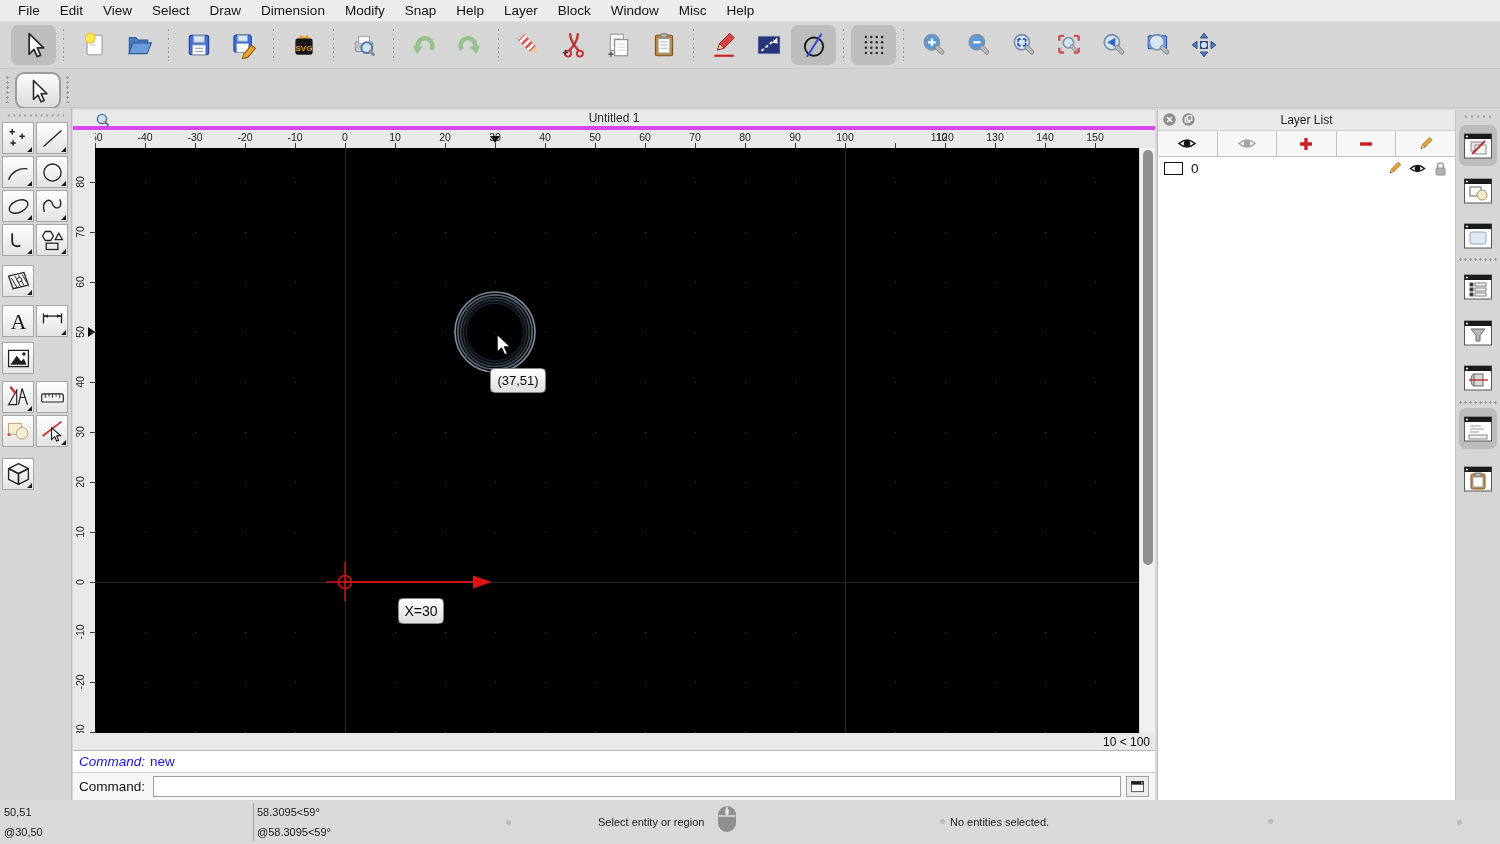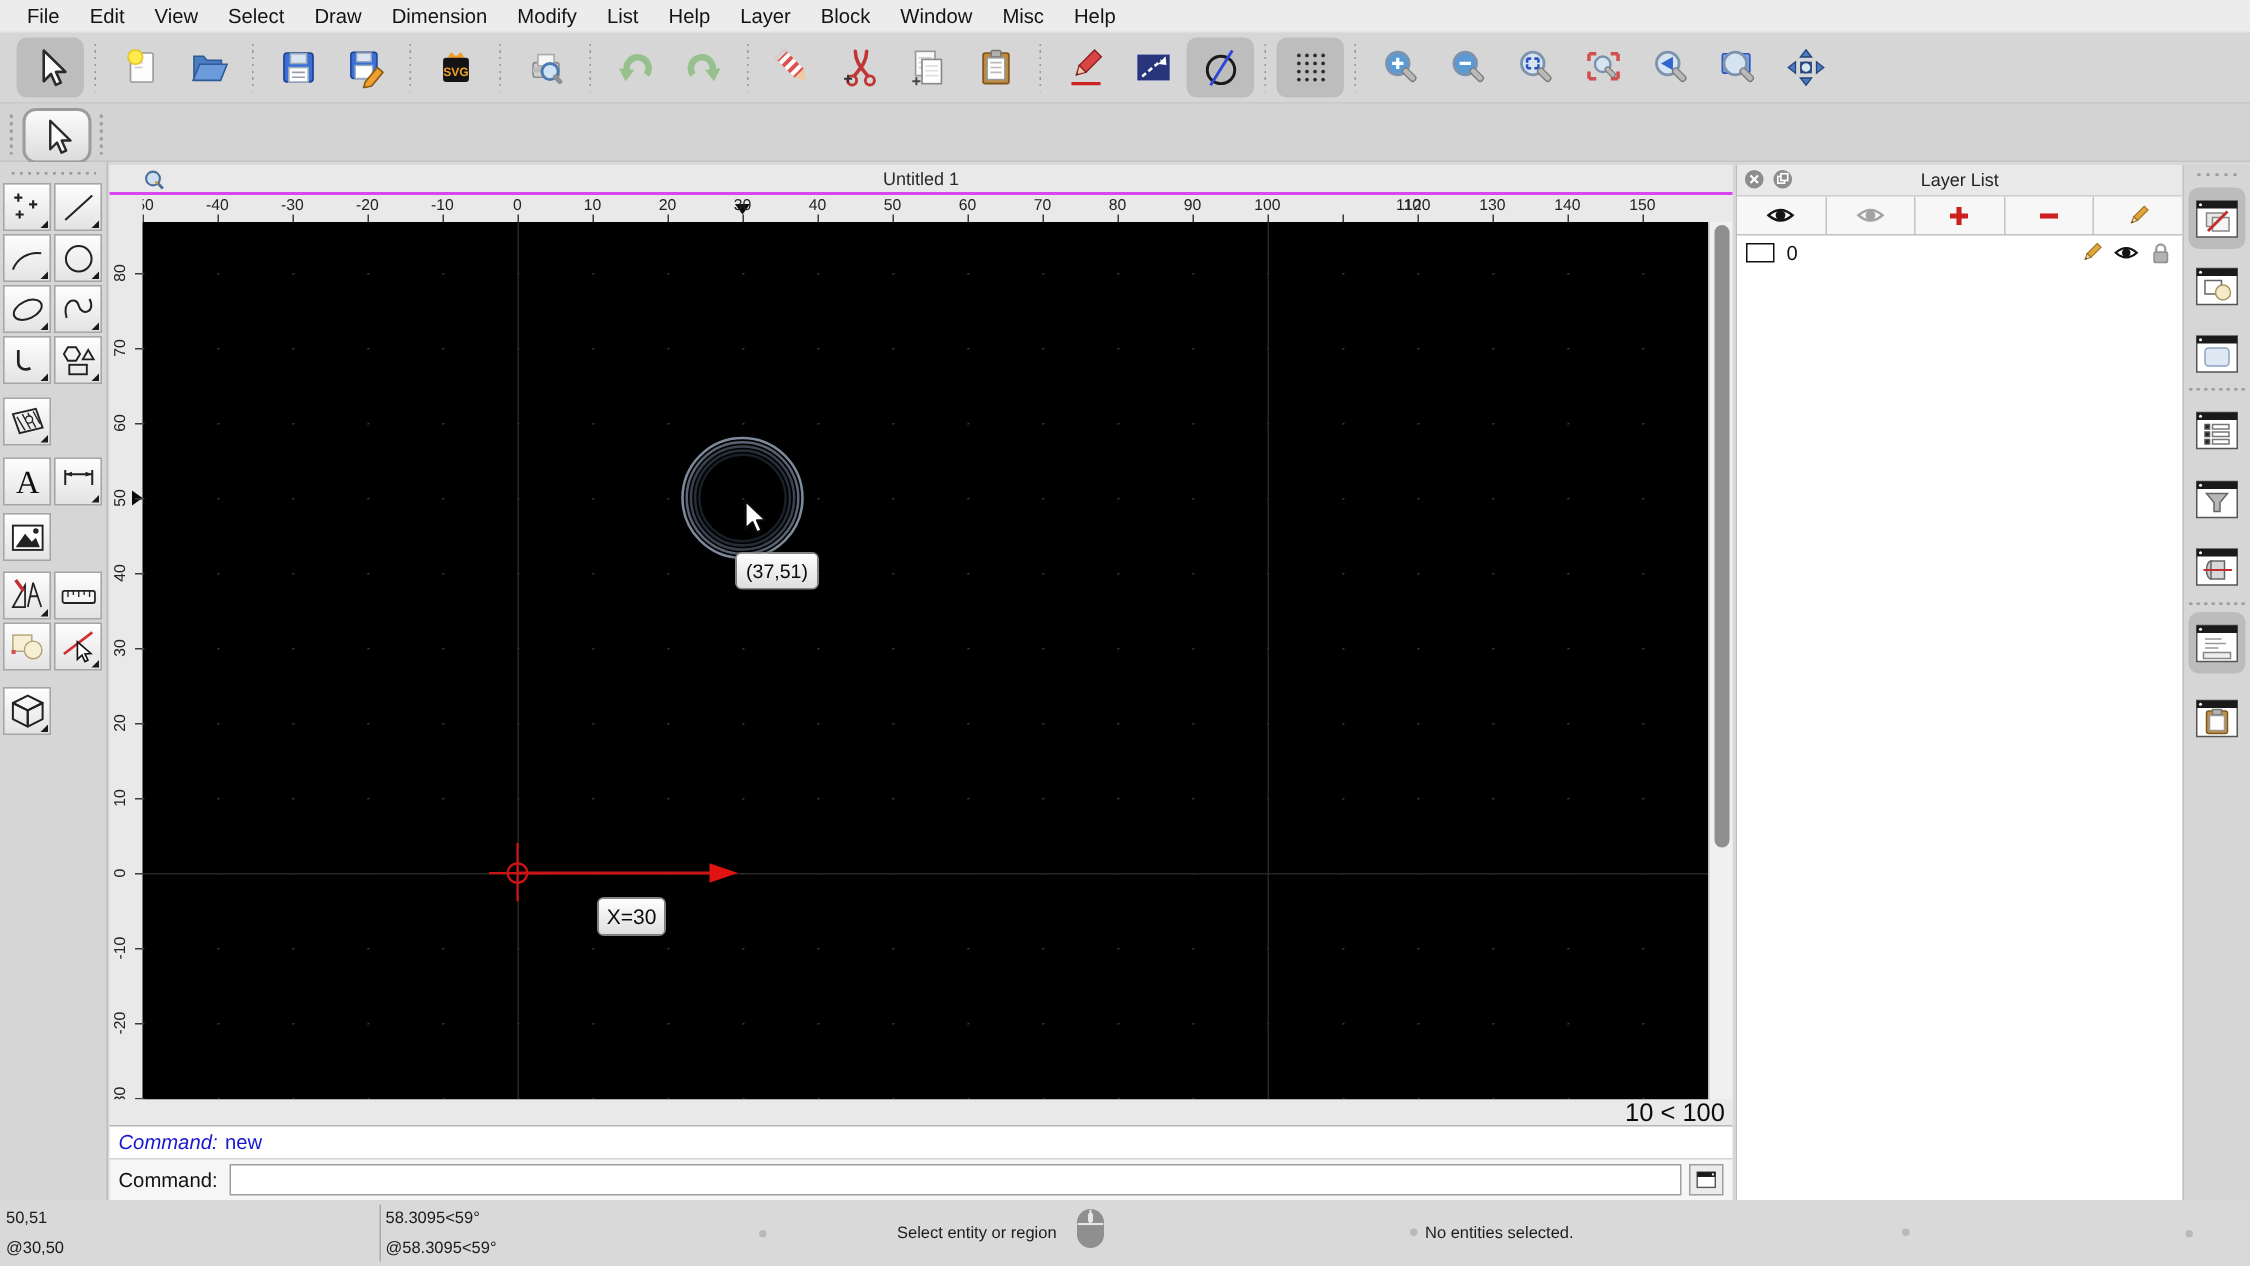--- a/index.html
+++ b/index.html
@@ -20,42 +20,42 @@
   #row2-btn{position:absolute;left:15px;top:3px;width:42px;height:33px;border:2px solid #9c9c9c;border-radius:9px;background:linear-gradient(#fbfbfb,#dcdcdc);display:flex;align-items:center;justify-content:center;}
   #row2-btn svg{width:26px;height:26px;}
   
   #palette{position:absolute;left:0;top:108px;width:72px;height:736px;background:#d6d6d6;border-right:1px solid #bdbdbd;box-sizing:border-box;}
   .pal-handle{position:absolute;left:6px;top:6px;width:58px;height:3px;background-image:radial-gradient(circle,#999 1px,transparent 1.2px);background-size:5.5px 3px;}
   .pal-btn{position:absolute;width:32px;height:32px;background:linear-gradient(#fefefe,#e3e3e3);border:1px solid #a6a6a6;box-sizing:border-box;display:flex;align-items:center;justify-content:center;}
   .pal-btn svg{width:27px;height:27px;}
   .pal-btn.fly::after{content:"";position:absolute;right:1px;bottom:1px;border-left:5px solid transparent;border-bottom:5px solid #1a1a1a;}
   
   #mdi{position:absolute;left:73px;top:110px;width:1082px;height:640px;background:#e9e9e9;}
-  #mdi-titlebar{position:absolute;left:0;top:0;width:100%;height:20px;background:#e9e9e9;border-bottom:2px solid #d946ef;display:flex;align-items:center;justify-content:center;font-size:12px;color:#2a2a2a;box-sizing:border-box;}
+  #mdi-titlebar{position:absolute;left:0;top:0;width:100%;height:20px;background:#e9e9e9;border-bottom:4px solid #d946ef;display:flex;align-items:center;justify-content:center;font-size:12px;color:#2a2a2a;box-sizing:border-box;}
   #mdi-icon{position:absolute;left:23px;top:3px;width:14px;height:14px;}
   #hruler{position:absolute;left:22px;top:20px;width:1060px;height:18px;background:#e9e9e9;overflow:hidden;}
   .hr-label{position:absolute;top:1px;font-size:10.5px;color:#222;transform:translateX(-50%);white-space:nowrap;}
   .hr-tick{position:absolute;bottom:0;width:1px;height:5px;background:#3a3a3a;}
   #hr-marker{position:absolute;left:400px;bottom:0;width:0;height:0;border:5px solid transparent;border-top:7px solid #0a0a0a;transform:translateX(-5px);}
   #vruler{position:absolute;left:0;top:38px;width:22px;height:585px;background:#e9e9e9;overflow:hidden;}
   .vr-label{position:absolute;left:-13px;width:40px;height:14px;line-height:14px;text-align:center;transform:rotate(-90deg);font-size:10.5px;color:#222;}
   .vr-tick{position:absolute;right:0;width:5px;height:1px;background:#3a3a3a;}
   #vr-marker{position:absolute;left:15px;top:184px;width:0;height:0;border:5px solid transparent;border-left:7px solid #0a0a0a;transform:translateY(-5px);}
   #canvas{position:absolute;left:22px;top:38px;width:1044px;height:585px;background-color:#000;overflow:hidden;
     background-image:radial-gradient(circle at 0 0,#3c3c3c 1.1px,transparent 1.4px);
     background-size:50px 50px;background-position:50px 34px;}
   .mg-v{position:absolute;top:0;bottom:0;width:1px;background:#262626;}
   .mg-h{position:absolute;left:0;right:0;height:1px;background:#262626;}
   #overlay{position:absolute;left:0;top:0;width:1044px;height:585px;}
   .bubble{position:absolute;background:linear-gradient(#ffffff,#dedede);border:1px solid #858585;border-radius:4.5px;display:flex;align-items:center;justify-content:center;color:#0a0a0a;box-shadow:0 1px 3px rgba(0,0,0,0.55);}
   #snap-tooltip{left:395px;top:220px;width:54px;height:23px;font-size:13px;}
   #axis-hint{left:303px;top:421px;width:44px;height:24px;font-size:14px;margin-top:29px;}
   #vscroll{position:absolute;left:1066px;top:38px;width:16px;height:585px;background:#f0f0f0;border-left:1px solid #d5d5d5;box-sizing:border-box;}
   #vthumb{position:absolute;left:3px;top:2px;width:10px;height:415px;background:#8f8f8f;border-radius:5px;}
-  #bottomstrip{position:absolute;left:0;top:623px;width:1082px;height:17px;background:#e9e9e9;font-size:17px;color:#0a0a0a;display:flex;align-items:center;justify-content:flex-end;padding-right:5px;box-sizing:border-box;}
+  #bottomstrip{position:absolute;left:0;top:623px;width:1082px;height:17px;background:#e9e9e9;font-size:12px;color:#0a0a0a;display:flex;align-items:center;justify-content:flex-end;padding-right:5px;box-sizing:border-box;}
   
   #cmd-history{position:absolute;left:73px;top:750px;width:1082px;height:22px;background:#fff;border-top:1px solid #b5b5b5;display:flex;align-items:center;padding-left:6px;box-sizing:border-box;font-size:13.5px;color:#1717cf;}
   .cmd-prefix{font-style:italic;margin-right:5px;}
   #cmd-row{position:absolute;left:73px;top:772px;width:1082px;height:28px;background:#f6f6f6;border-top:1px solid #d2d2d2;display:flex;align-items:center;padding-left:6px;box-sizing:border-box;font-size:13.5px;color:#111;}
   #cmd-input{margin-left:8px;width:968px;height:21px;border:1px solid #9f9f9f;background:#fff;font:13px "Liberation Sans",sans-serif;padding:0 4px;box-sizing:border-box;}
   #cmd-dock-btn{margin-left:5px;width:23px;height:21px;border:1px solid #9f9f9f;background:#ececec;display:flex;align-items:center;justify-content:center;box-sizing:border-box;}
   
   #layer-panel{position:absolute;left:1157px;top:110px;width:298px;height:690px;background:#fff;border-left:1px solid #bdbdbd;box-sizing:border-box;}
   #lp-header{height:20px;background:#e9e9e9;border-bottom:1px solid #cfcfcf;position:relative;display:flex;align-items:center;justify-content:center;font-size:12px;color:#222;}
   .lp-circle{position:absolute;top:3px;width:13px;height:13px;}
@@ -83,21 +83,21 @@
 <body>
 
 <div id="menubar">
     <span class="menu-item">File</span>
     <span class="menu-item">Edit</span>
     <span class="menu-item">View</span>
     <span class="menu-item">Select</span>
     <span class="menu-item">Draw</span>
     <span class="menu-item">Dimension</span>
     <span class="menu-item">Modify</span>
-    <span class="menu-item">List</span>
+    <span class="menu-item">Snap</span>
     <span class="menu-item">Help</span>
     <span class="menu-item">Layer</span>
     <span class="menu-item">Block</span>
     <span class="menu-item">Window</span>
     <span class="menu-item">Misc</span>
     <span class="menu-item">Help</span>
   </div>
 
 <div id="toolbar">
     <div class="tb-group">

